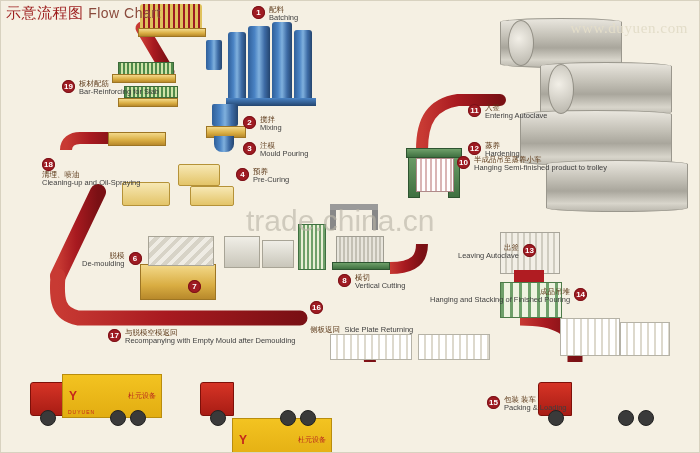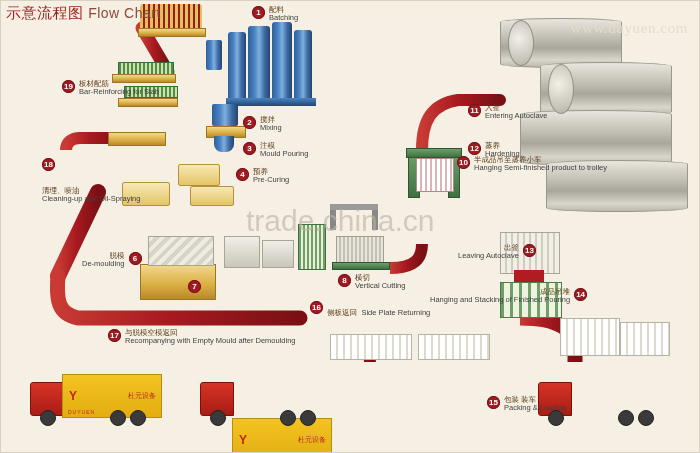--- a/index.html
+++ b/index.html
@@ -306,37 +306,37 @@
   </div>
 
   <div class="marker" style="left:487px;top:396px;">
     <span class="badge">15</span>
     <span class="mtext">
       <span class="cn">包装 装车</span>
       <span class="en2">Packing &amp; Loading</span>
     </span>
   </div>
 
-  <div class="marker" style="left:310px;top:301px;">
+  <div class="marker" style="left:310px;top:301px;flex-direction:column;">
     <span class="badge">16</span>
     <span class="mtext">
       <span class="en2" style="color:#5d3a1a;display:inline;">侧板返回</span>
       <span class="en2" style="display:inline;">Side Plate Returning</span>
     </span>
   </div>
 
   <div class="marker" style="left:108px;top:329px;">
     <span class="badge">17</span>
     <span class="mtext">
       <span class="cn">与脱模空模返回</span>
       <span class="en2">Recompanying with Empty Mould after Demoulding</span>
     </span>
   </div>
 
-  <div class="marker" style="left:42px;top:158px;flex-direction:column;align-items:flex-start;gap:16px;">
+  <div class="marker" style="left:42px;top:158px;flex-direction:column;align-items:flex-start;gap:0;">
     <span class="badge">18</span>
     <span class="mtext">
       <span class="cn">清理、喷油</span>
       <span class="en2" style="white-space:pre-line;">Cleaning-up and Oil-Spraying</span>
     </span>
   </div>
 
   <div class="marker" style="left:62px;top:80px;">
     <span class="badge">19</span>
     <span class="mtext">

